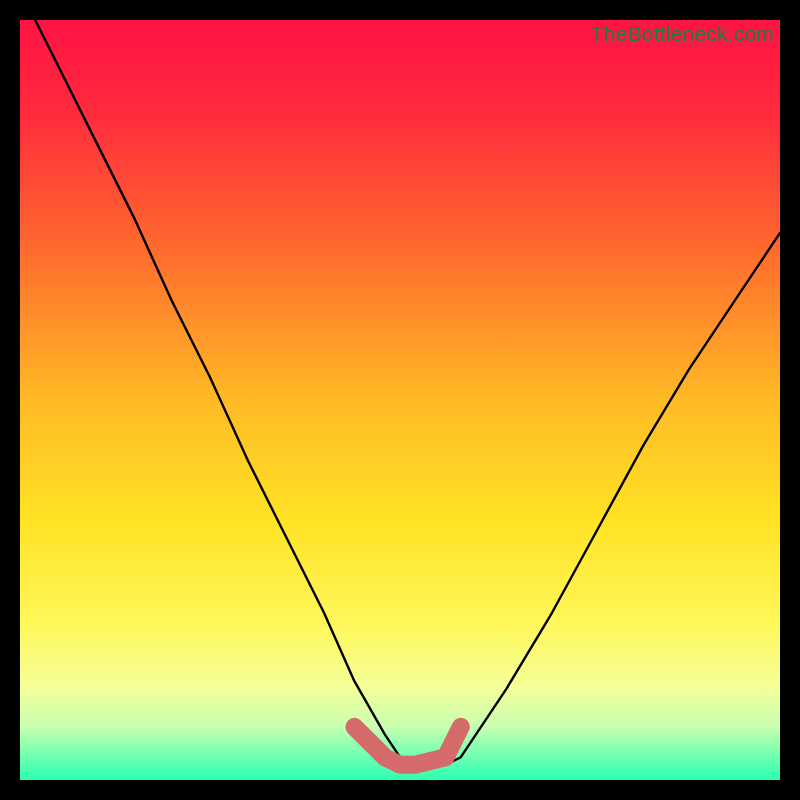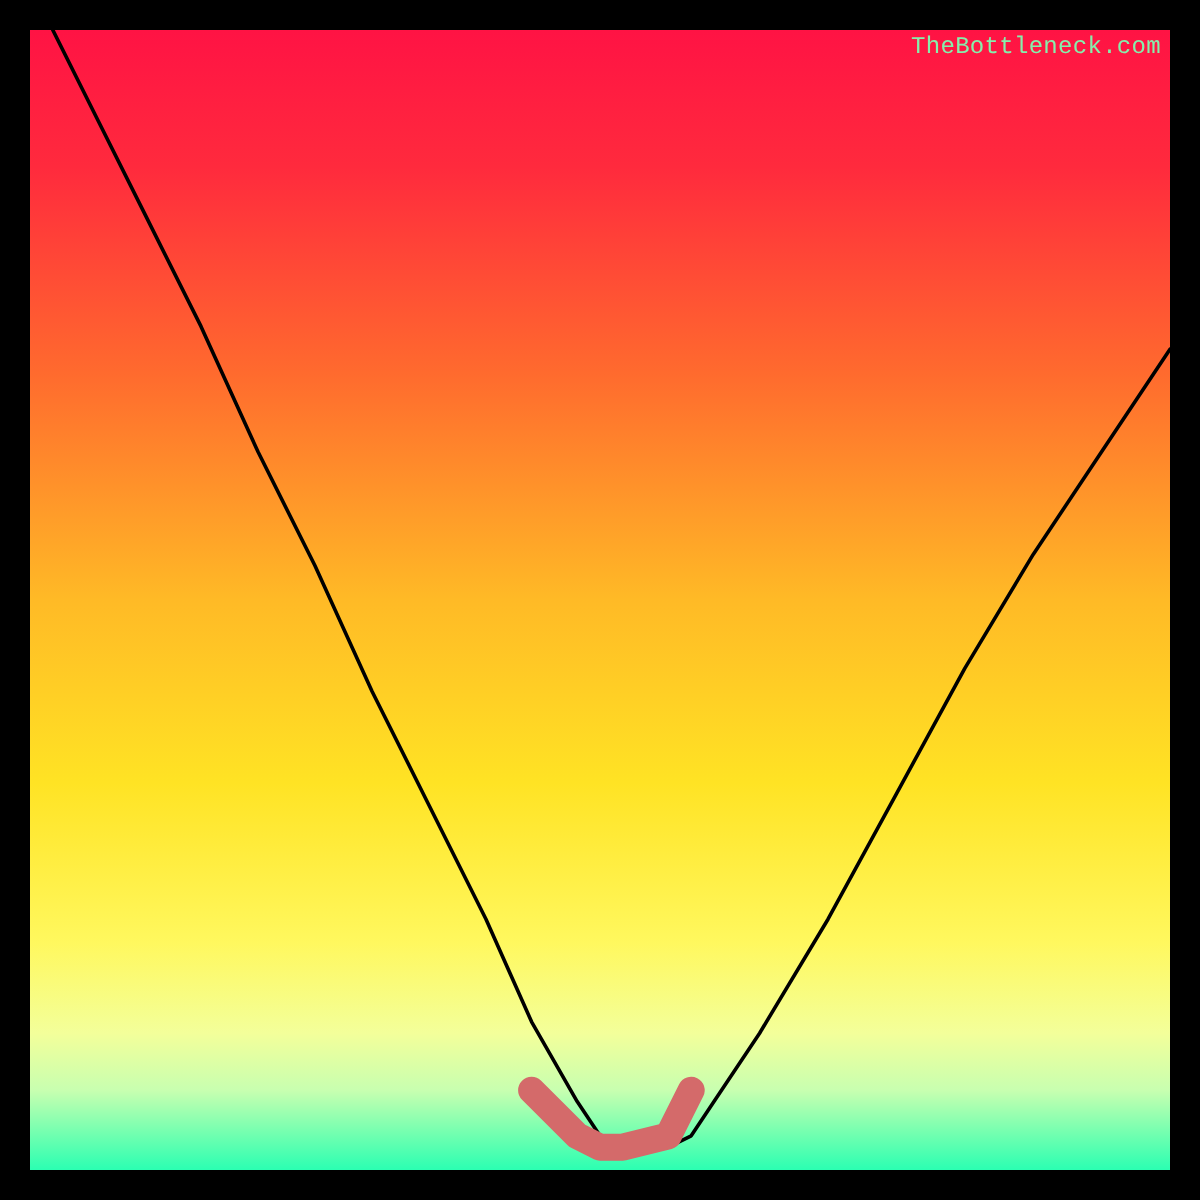--- a/index.html
+++ b/index.html
@@ -23,27 +23,26 @@
     position: absolute;
     left: 0;
     top: 0;
     width: 760px;
     height: 760px;
   }
   .watermark {
     position: absolute;
     top: 2px;
     right: 6px;
-    color: #86efac;
-    font-size: 16px;
+    color: #15803d;
+    font-size: 21px;
     font-weight: 500;
     letter-spacing: 0.2px;
     pointer-events: none;
     user-select: none;
-    font-family: Liberation Mono, monospace;
   }
 </style>
 </head>
 <body>
 
 <div class="frame">
   <svg class="plot" viewBox="0 0 760 760" preserveAspectRatio="none">
     <defs>
       <linearGradient id="bg-grad" x1="0" y1="0" x2="0" y2="1">
           <stop offset="0%" stop-color="#ff1344"></stop>

